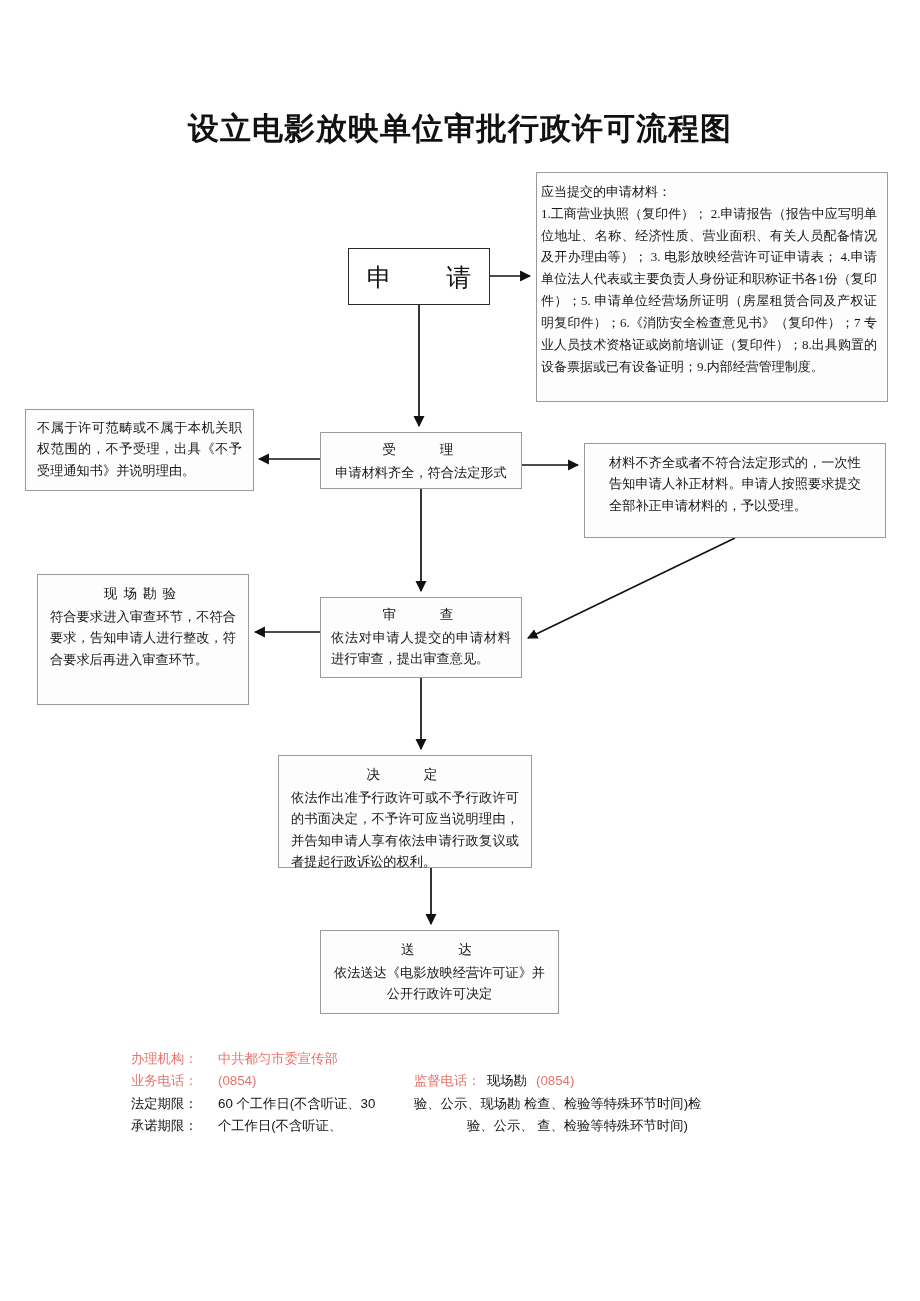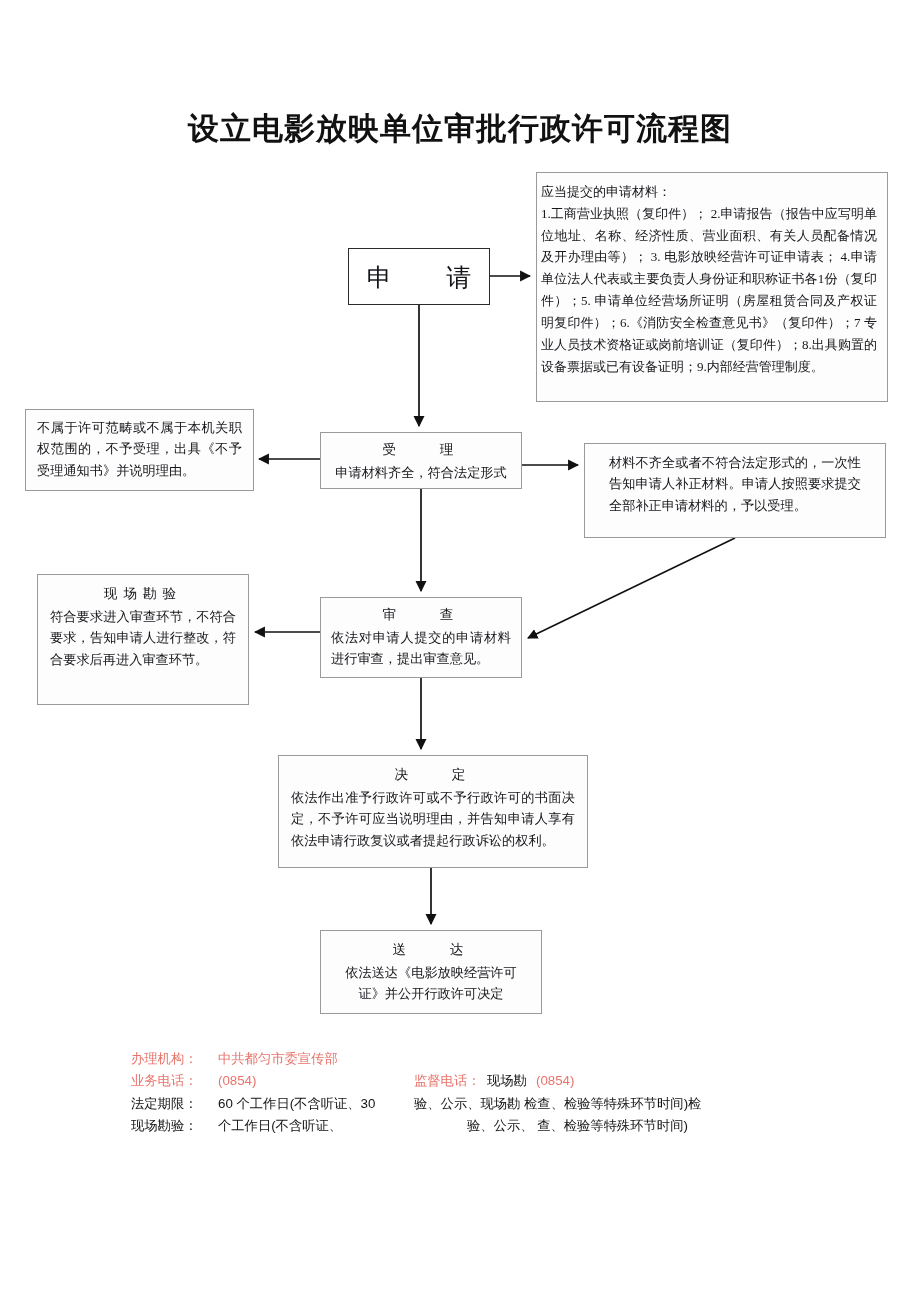--- a/index.html
+++ b/index.html
@@ -113,27 +113,27 @@
   }
 
   #box-survey {
     left: 37px; top: 574px;
     width: 212px; height: 131px;
     padding: 8px 12px;
   }
 
   #box-decision {
     left: 278px; top: 755px;
-    width: 310px; height: 113px;
+    width: 254px; height: 113px;
     padding: 8px 12px;
   }
 
   #box-deliver {
     left: 320px; top: 930px;
-    width: 222px; height: 84px;
+    width: 239px; height: 84px;
     padding: 8px 12px;
   }
   #box-deliver .bd { text-align: center; text-align-last: center; }
 
   
   #connectors {
     position: absolute;
     left: 0; top: 0;
     width: 920px; height: 1301px;
     pointer-events: none;
@@ -288,20 +288,20 @@
       <span style="position:absolute;left:536px;" class="red">(0854)</span>
     </div>
 
     <div class="f-row">
       <span class="f-lbl blk">法定期限：</span>
       <span class="f-val blk">60 个工作日(不含听证、30</span>
       <span class="f-tail blk">验、公示、现场勘 检查、检验等特殊环节时间)检</span>
     </div>
 
     <div class="f-row">
-      <span class="f-lbl blk">现场勘验：</span>
+      <span class="f-lbl blk">承诺期限：</span>
       <span class="f-val blk">个工作日(不含听证、</span>
       <span class="f-tail-indent blk">验、公示、 查、检验等特殊环节时间)</span>
     </div>
 
   </div>
 
 </div>
 
 </body></html>

